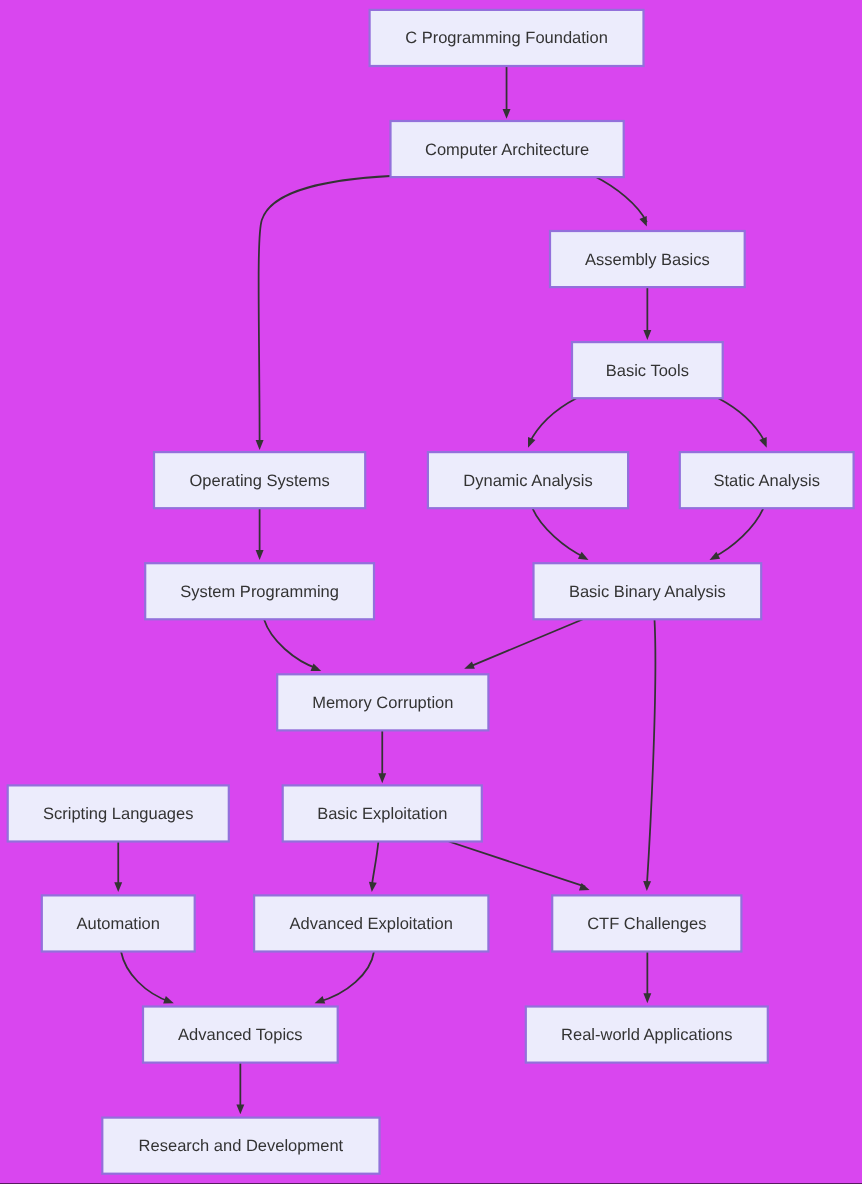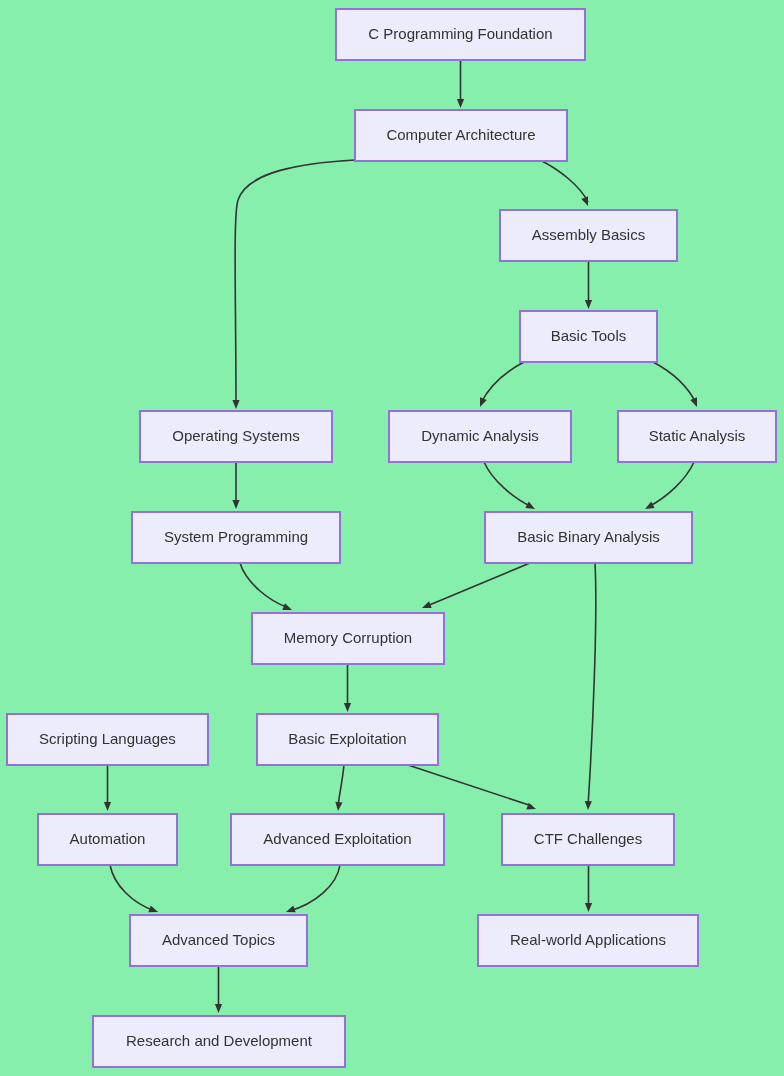--- a/index.html
+++ b/index.html
@@ -8,21 +8,21 @@
     padding: 0;
     background: #000000;
   }
   body {
     font-family: "Liberation Sans", sans-serif;
   }
   #diagram-root {
     position: relative;
     width: 784px;
     height: 1076px;
-    background: #86efac;
+    background: #d946ef;
     overflow: hidden;
   }
   #flow-svg {
     position: absolute;
     top: 0;
     left: 0;
     width: 784px;
     height: 1076px;
     display: block;
   }

